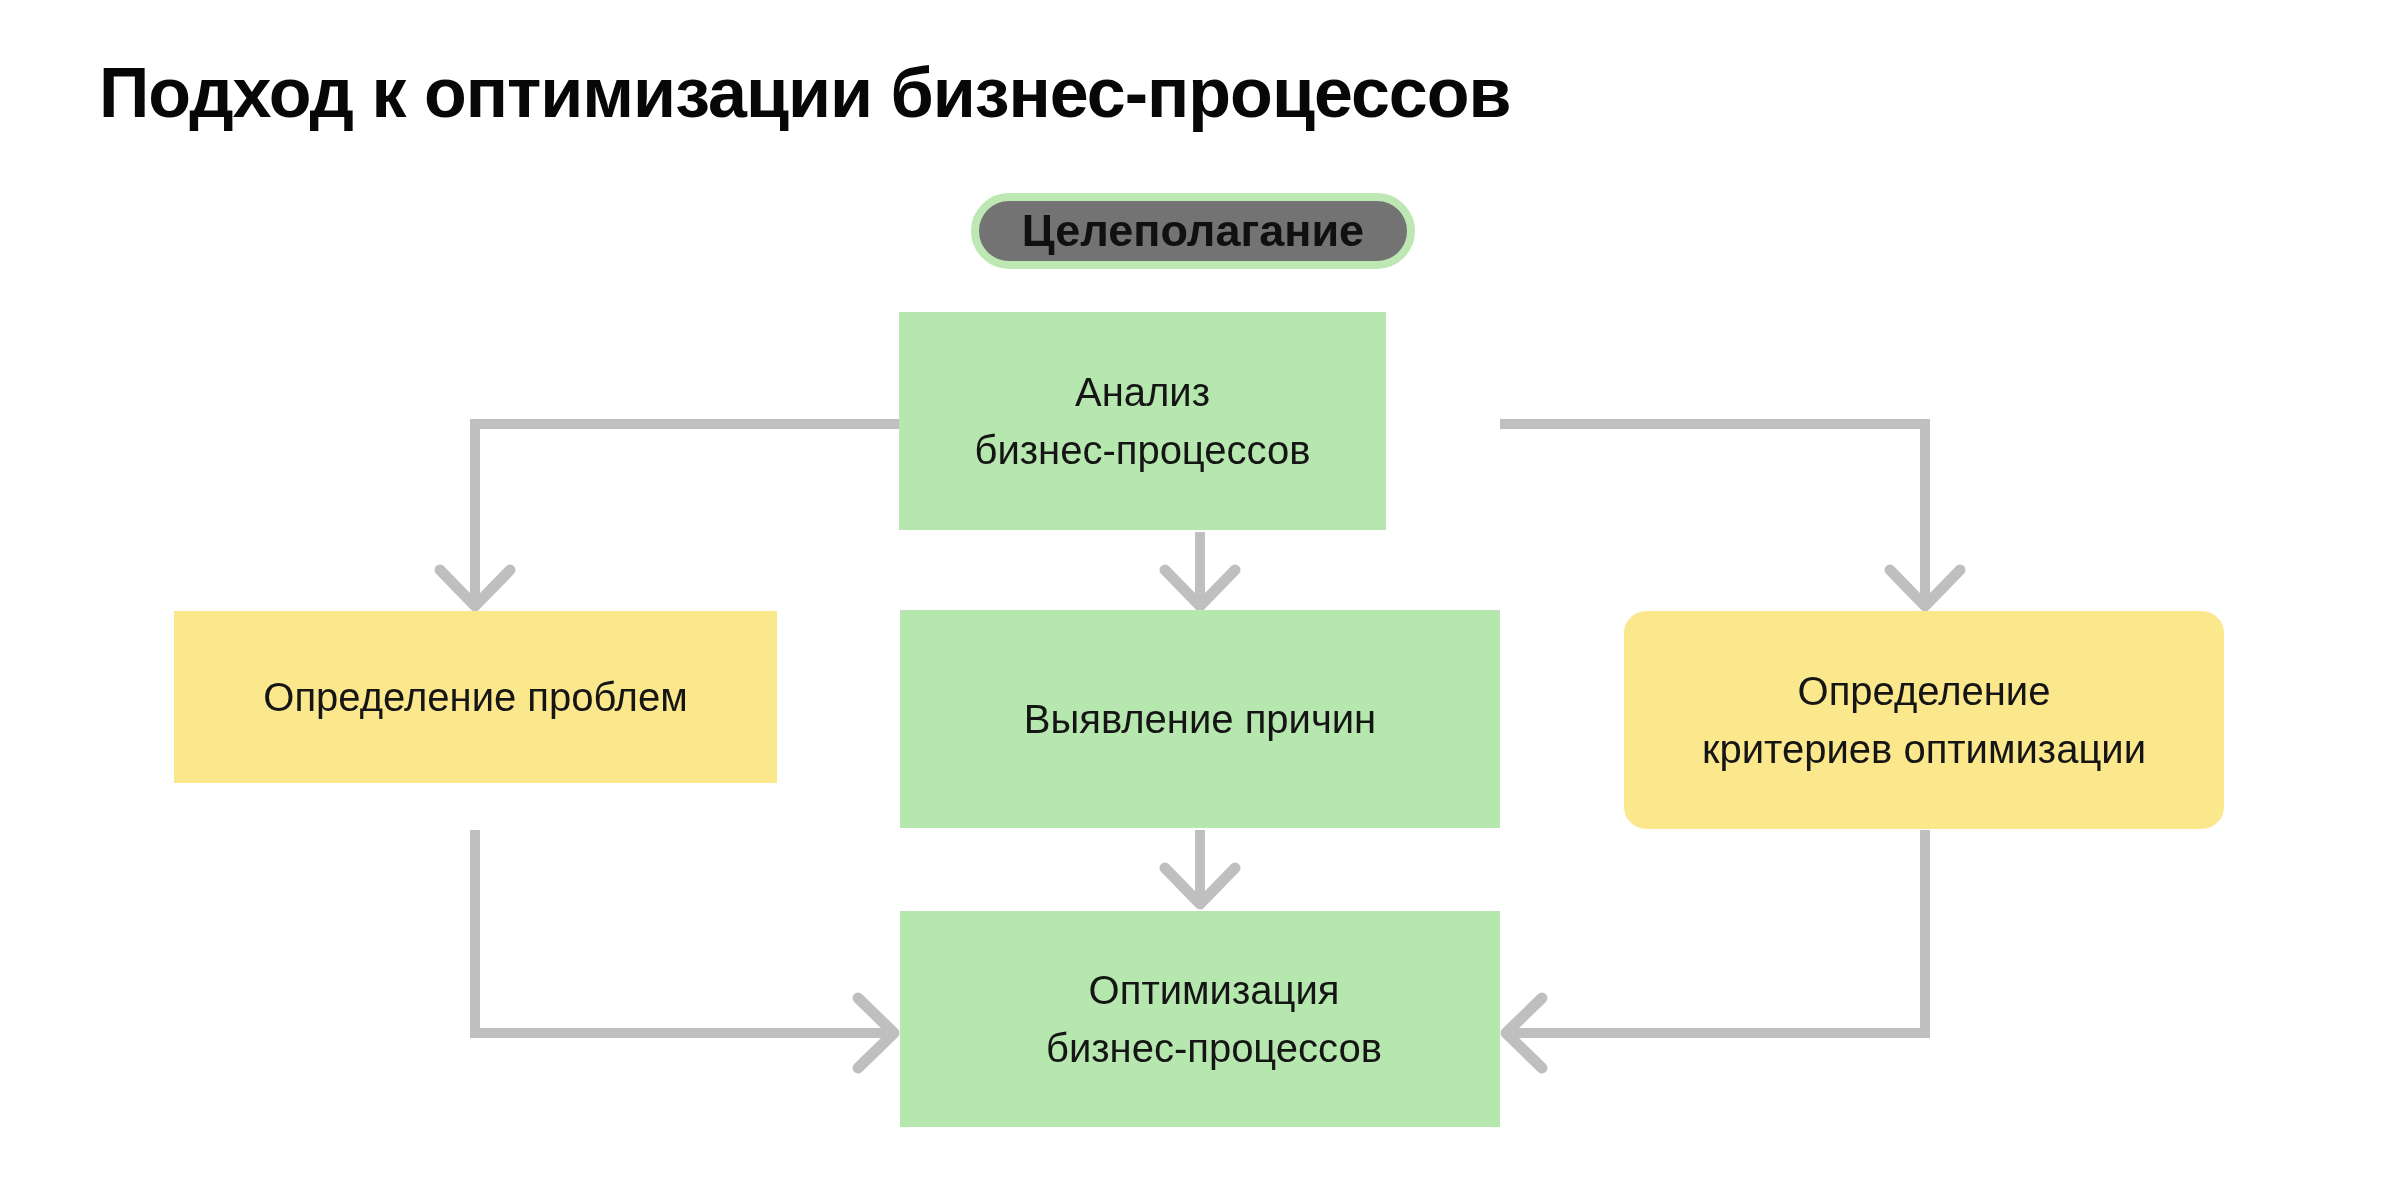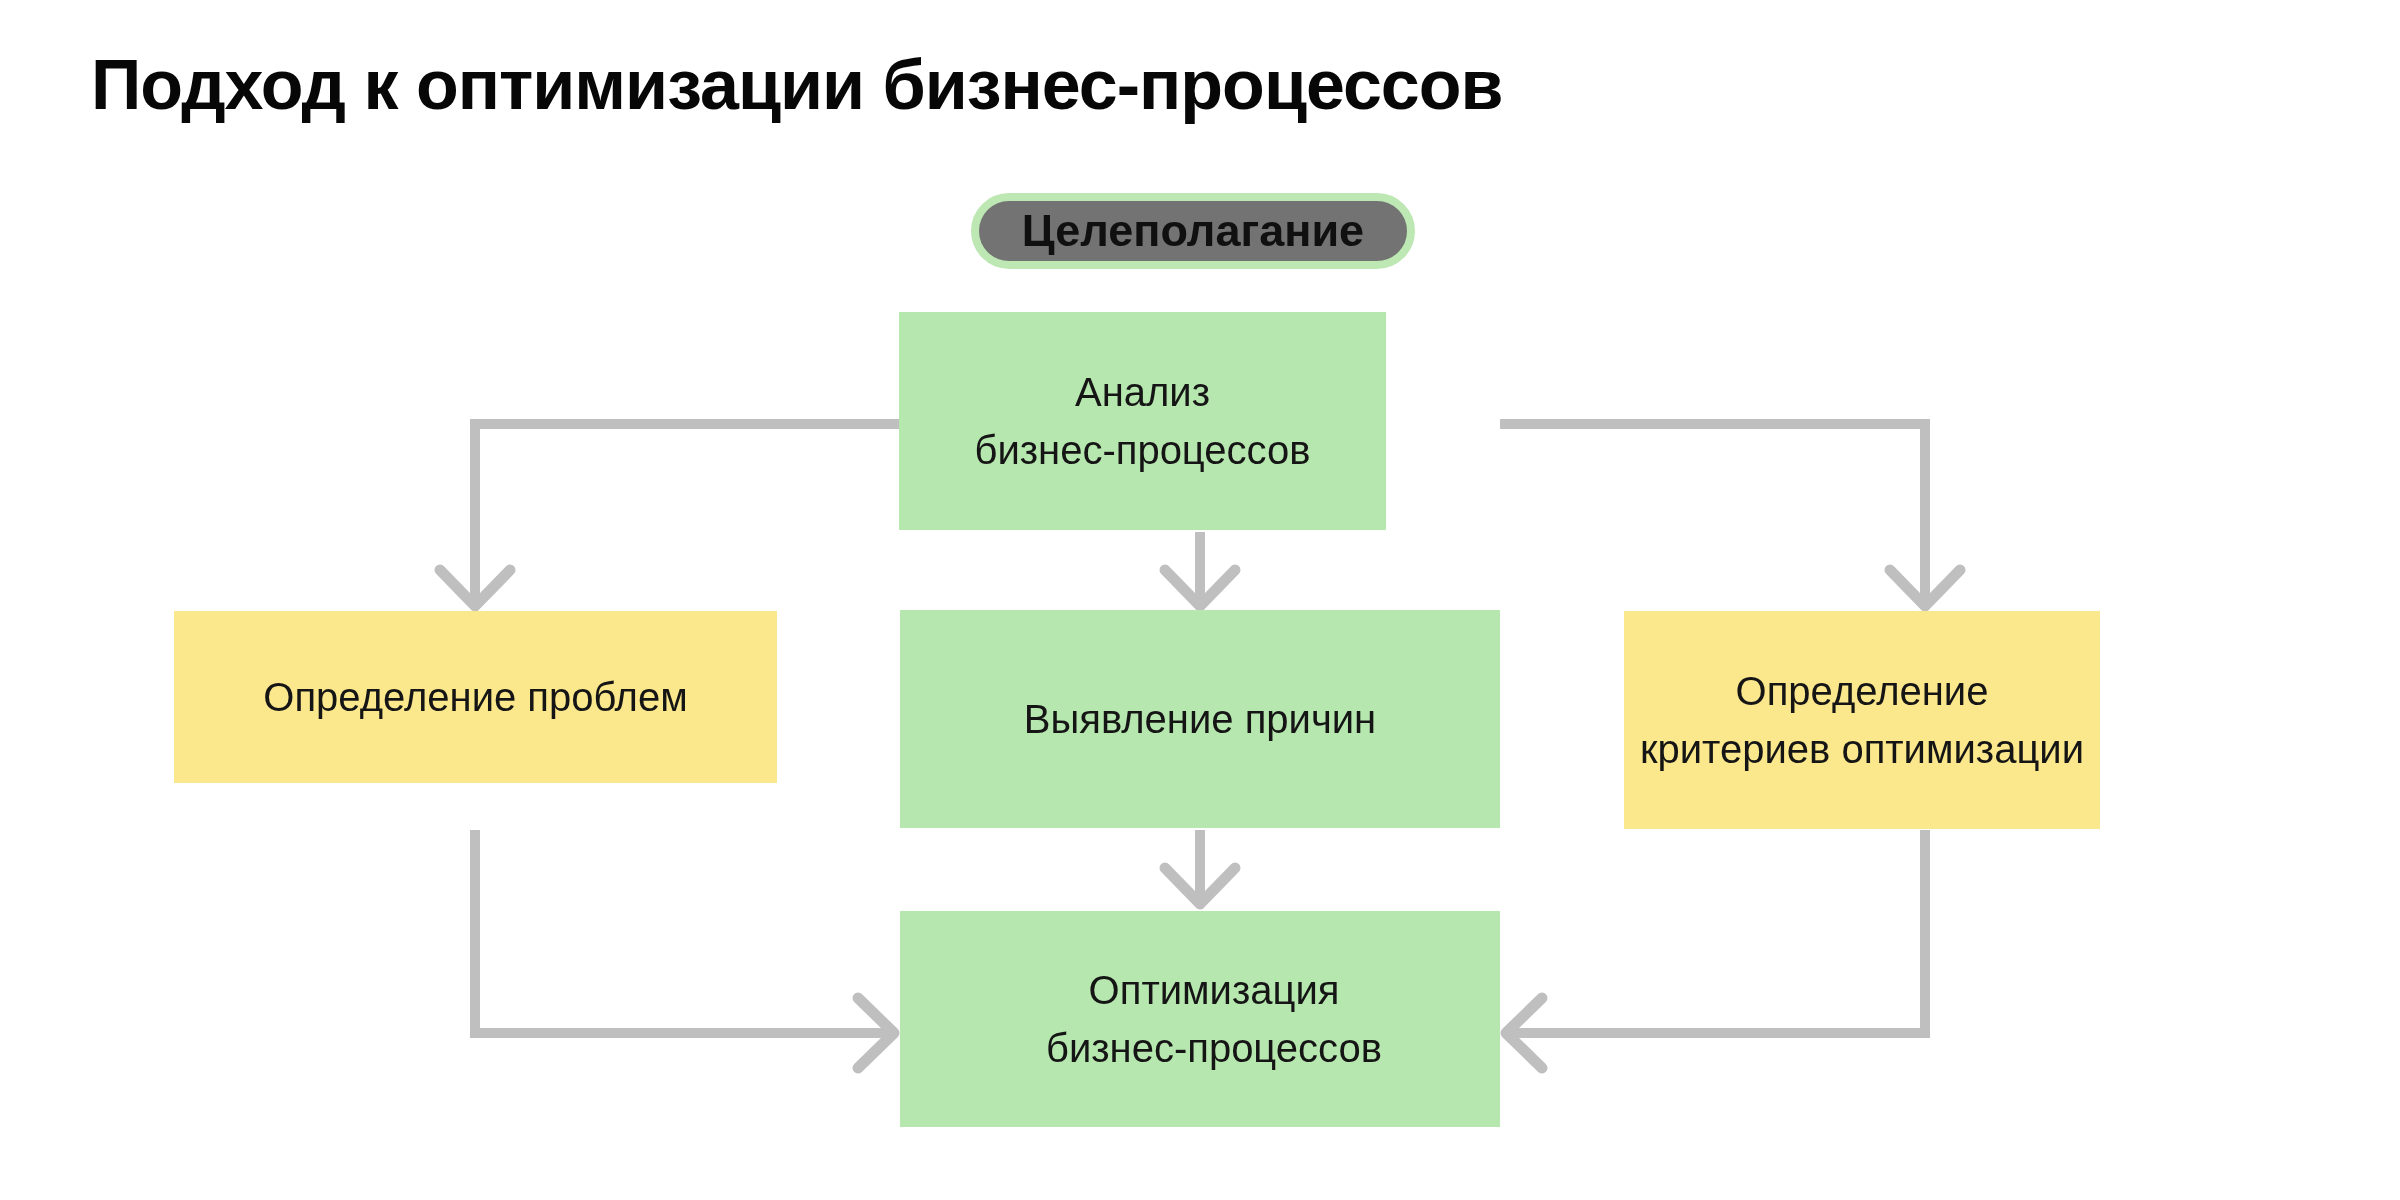--- a/index.html
+++ b/index.html
@@ -6,39 +6,39 @@
   body{
     position:relative;
     width:2400px;height:1200px;
     font-family:"Liberation Sans","DejaVu Sans",sans-serif;
     color:#111;
     overflow:hidden;
   }
   .title{
     position:absolute;left:83px;top:38px;
     font-size:70px;font-weight:700;letter-spacing:-1px;
-    color:#070707;line-height:1.12;margin:8px;
+    color:#070707;line-height:1.12;margin:16px;
   }
   .badge{
     position:absolute;left:971px;top:193px;width:444px;height:76px;
     box-sizing:border-box;border:8px solid #bde8b4;border-radius:40px;
     background:#ffffff;
     display:flex;align-items:center;justify-content:center;
     font-size:45px;font-weight:700;color:#101010;
   }
   .node{
     position:absolute;box-sizing:border-box;
     display:flex;align-items:center;justify-content:center;text-align:center;
     font-size:40px;font-weight:400;color:#151515;
     line-height:58px;white-space:pre-line;
   }
   .node-analysis{left:899px;top:312px;width:487px;height:218px;}
   .node-problems{left:174px;top:611px;width:603px;height:172px;}
   .node-causes{left:900px;top:610px;width:600px;height:218px;}
-  .node-criteria{left:1624px;top:611px;width:476px;height:218px;}
+  .node-criteria{left:1624px;top:611px;width:600px;height:218px;border-radius:22px;}
   .node-optimization{left:900px;top:911px;width:600px;height:216px;}
   svg.connectors{
     position:absolute;left:0;top:0;width:2400px;height:1200px;
     pointer-events:none;
   }
   svg.connectors polyline.edge-line{fill:none;stroke-width:10;stroke-linecap:butt;stroke-linejoin:miter;}
   svg.connectors polyline.edge-head{fill:none;stroke-width:11;stroke-linecap:round;stroke-linejoin:round;}
 </style>
 </head>
 <body>

